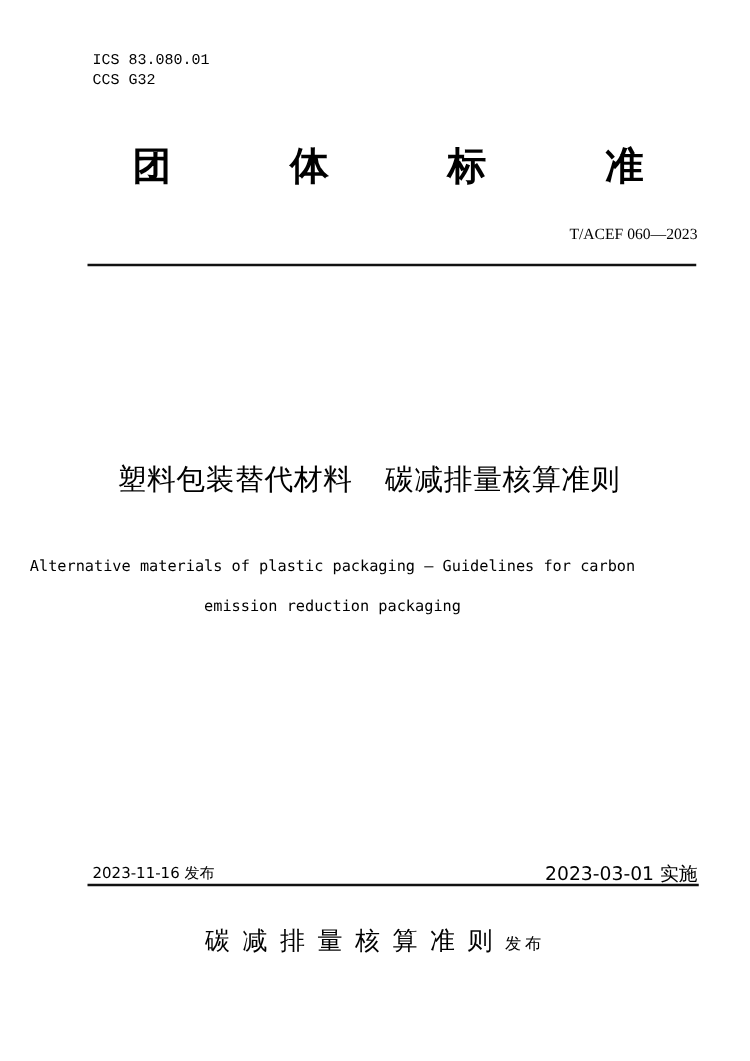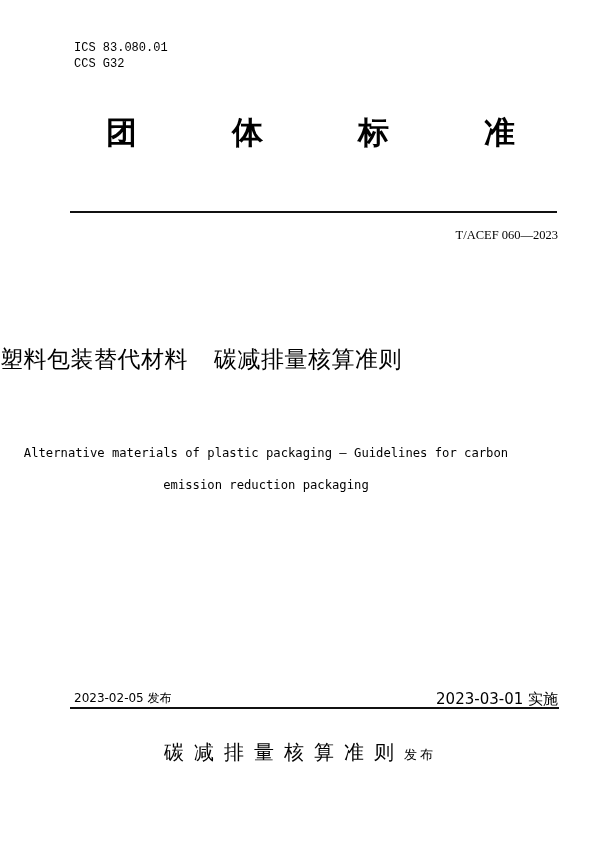--- a/index.html
+++ b/index.html
@@ -1,23 +1,23 @@
 <!DOCTYPE html>
 <html><head>
   <meta charset="utf-8">
   <style>
     html, body { margin: 0; padding: 0; background: #ffffff; }
     body { width: 600px; height: 849px; position: relative; overflow: hidden; color: #000; }
     .abs { position: absolute; }
     .ics { left: 74px; top: 40px; font-family: Liberation Mono, monospace; font-size: 12px; line-height: 16px; }
     .title-main { top: 112px; left: 0; width: 600px; height: 44px; font-family: "DejaVu Sans", sans-serif; font-weight: bold; font-size: 31px; }
     .title-main span { position: absolute; top: 0; }
-    .std-no { right: 42px; top: 180px; font-family: "Liberation Serif", "DejaVu Serif", serif; font-size: 12.5px; margin-top: 48px; }
+    .std-no { right: 42px; top: 180px; font-family: "Liberation Serif", "DejaVu Serif", serif; font-size: 12.5px; }
     .rule-top { left: 70px; top: 211px; width: 487px; height: 2px; background: #111; }
-    .cn-title { left: 0; width: 496px; top: 344px; text-align: left; font-family: "DejaVu Sans", sans-serif; font-size: 23px; letter-spacing: 0.5px; }
+    .cn-title { left: 0; width: 496px; top: 368px; text-align: right; font-family: "DejaVu Sans", sans-serif; font-size: 23px; letter-spacing: 0.5px; }
     .cn-title .gap { display: inline-block; width: 26px; }
     .en-title { left: 0; width: 532px; text-align: center; font-family: "DejaVu Sans Mono", "Liberation Mono", monospace; font-size: 12.2px; }
     .en1 { top: 446px; }
     .en2 { top: 478px; }
     .date-left { left: 74px; top: 690px; font-family: "DejaVu Sans", sans-serif; font-size: 12px; }
     .date-right { right: 42px; top: 690px; font-family: "DejaVu Sans", sans-serif; font-size: 15px; }
     .rule-bottom { left: 70px; top: 707px; width: 489px; height: 2px; background: #111; }
     .publisher { left: 0; width: 600px; top: 739px; text-align: center; font-family: "DejaVu Serif", serif; font-size: 20px; }
     .publisher .org { letter-spacing: 10px; }
     .publisher .suffix { font-size: 13px; letter-spacing: 3px; }
@@ -41,20 +41,20 @@
 
 <div class="abs rule-top"></div>
 
 <div class="abs cn-title">
   <span>塑料包装替代材料</span><span class="gap"></span><span>碳减排量核算准则</span>
 </div>
 
 <div class="abs en-title en1">Alternative materials of plastic packaging — Guidelines for carbon</div>
 <div class="abs en-title en2">emission reduction packaging</div>
 
-<div class="abs date-left">2023-02-05 发布</div>
+<div class="abs date-left">2023-11-16 发布</div>
 <div class="abs date-right">2023-03-01 实施</div>
 
 <div class="abs rule-bottom"></div>
 
 <div class="abs publisher">
   <span class="org">碳减排量核算准则</span><span class="suffix">发布</span>
 </div>
 
 </body></html>

